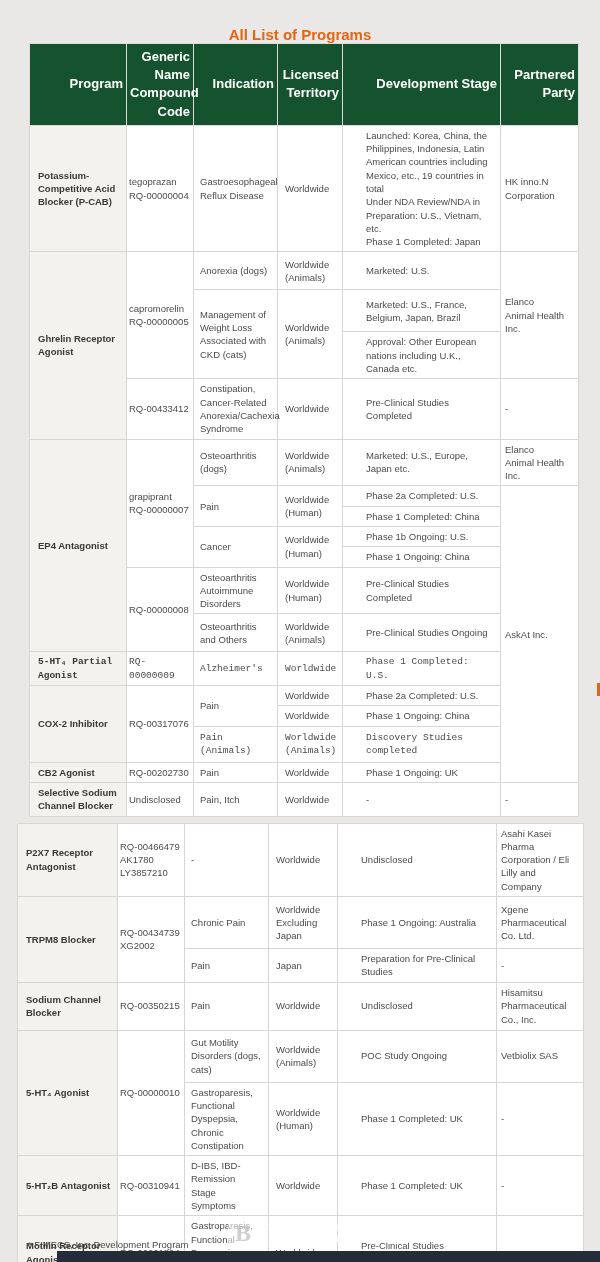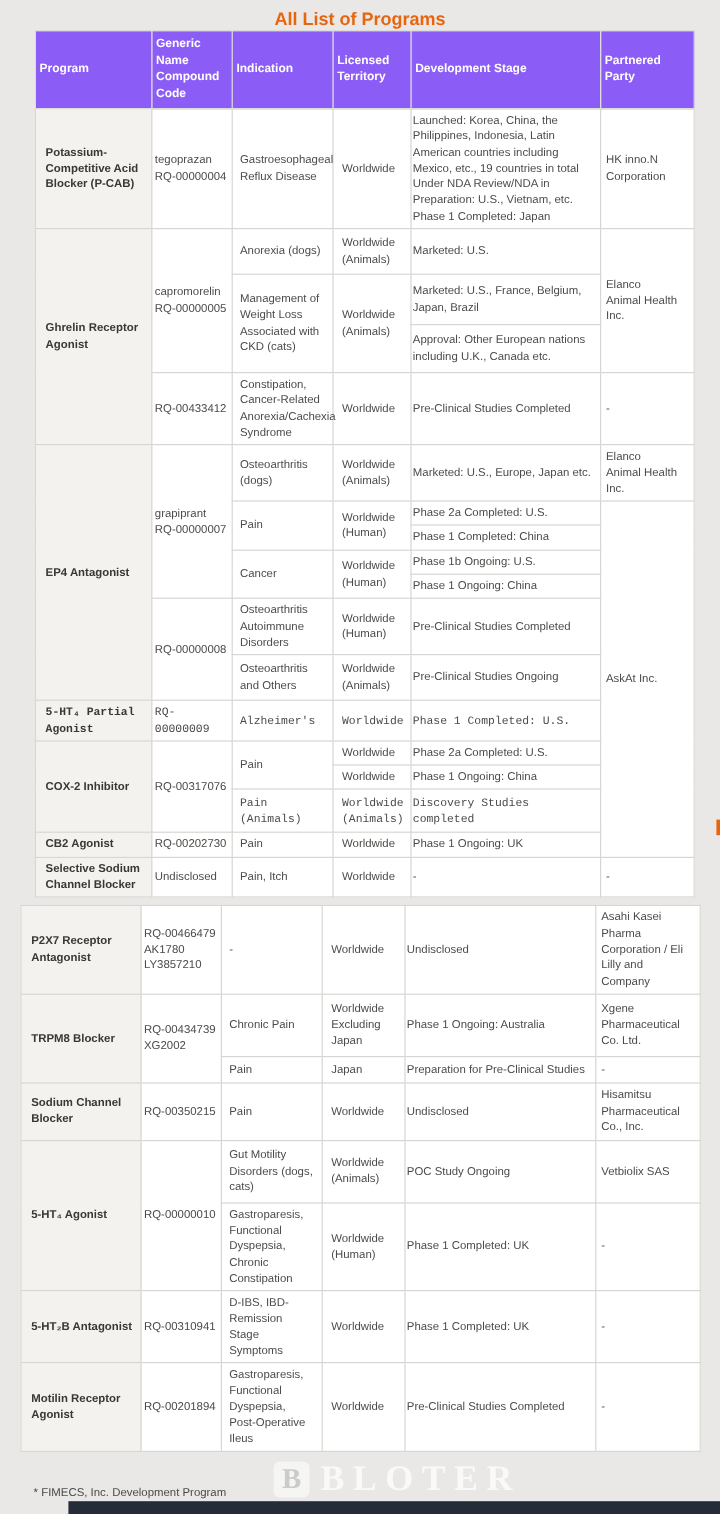--- a/index.html
+++ b/index.html
@@ -2,49 +2,49 @@
 <html><head>
 <meta charset="utf-8">
 <style>
   * { box-sizing: border-box; margin: 0; padding: 0; }
   body { width: 600px; font-family: "Liberation Sans", sans-serif; }
   .page {
     position: relative; width: 600px; height: 1262px;
     background: #e9e8e6; overflow: hidden;
   }
   .page-title {
-    padding-top: 8px; text-align: center;
+    padding-top: 26px; text-align: center;
     font-size: 15px; font-weight: bold; color: #e8650f;
   }
   .as-of {
     margin-top: 16px; margin-bottom: 7px; padding-right: 23px;
     text-align: right; font-size: 9px; color: #4a4a48;
   }
   table {
     border-collapse: collapse; table-layout: fixed;
     background: #ffffff; font-size: 9.5px; color: #4b4b49;
     line-height: 1.4;
   }
   #table1 { width: 549px; margin-left: 29px; }
   #table2 { width: 566px; margin-left: 17px; margin-top: 6px; }
   th, td { border: 1px solid #d8d6d2; vertical-align: middle; }
   th {
-    background: #8b5cf6; color: #ffffff; font-weight: bold;
-    font-size: 10px; text-align: left; padding: 4px 3px;
+    background: #14532d; color: #ffffff; font-weight: bold;
+    font-size: 13px; text-align: right; padding: 4px 3px;
     border-color: #dedcd8;
   }
   td { padding: 3px 6px; white-space: pre-line; }
   td.col-program {
     background: #f3f2ef; font-weight: bold; color: #3a3833;
     text-align: left; padding-left: 8px;
   }
   td.col-code { padding: 3px 2px; }
   td.col-ind { text-align: left; }
   td.col-terr { text-align: left; padding-left: 7px; }
-  td.col-stage { text-align: left; padding-left: 1px; }
+  td.col-stage { text-align: left; padding-left: 23px; }
   td.col-party { text-align: left; padding: 3px 4px; }
   .footnote {
     position: absolute; left: 28px; top: 1239px;
     font-size: 9.5px; color: #4a4a48;
   }
   .watermark {
     position: absolute; left: 228px; top: 1216px;
     display: flex; align-items: center; gap: 9px;
     pointer-events: none;
   }

